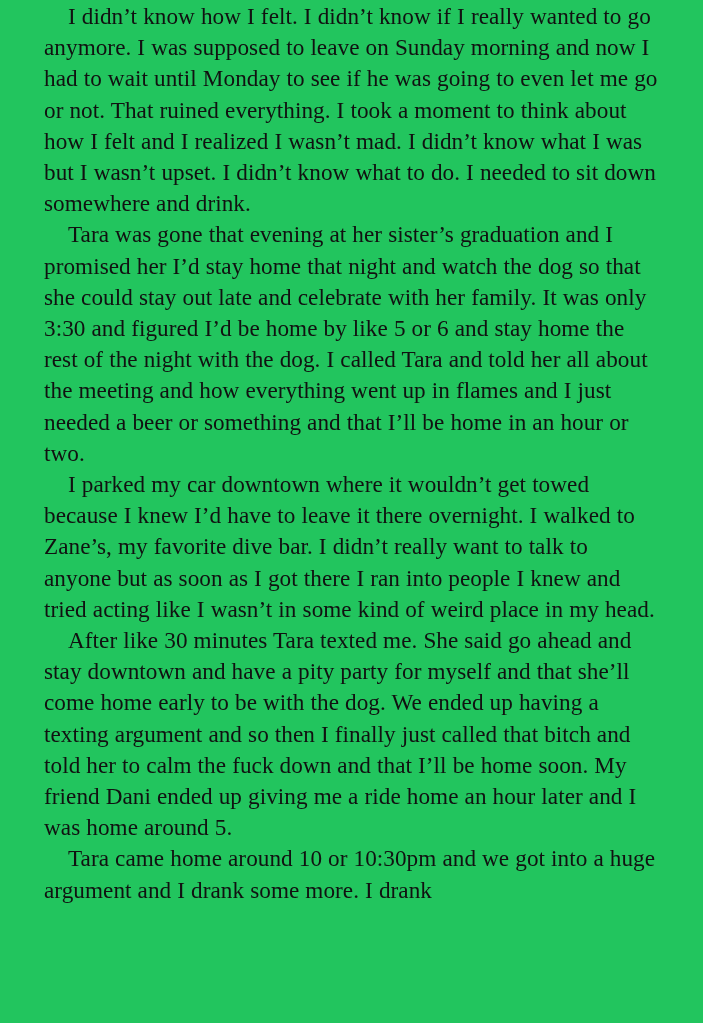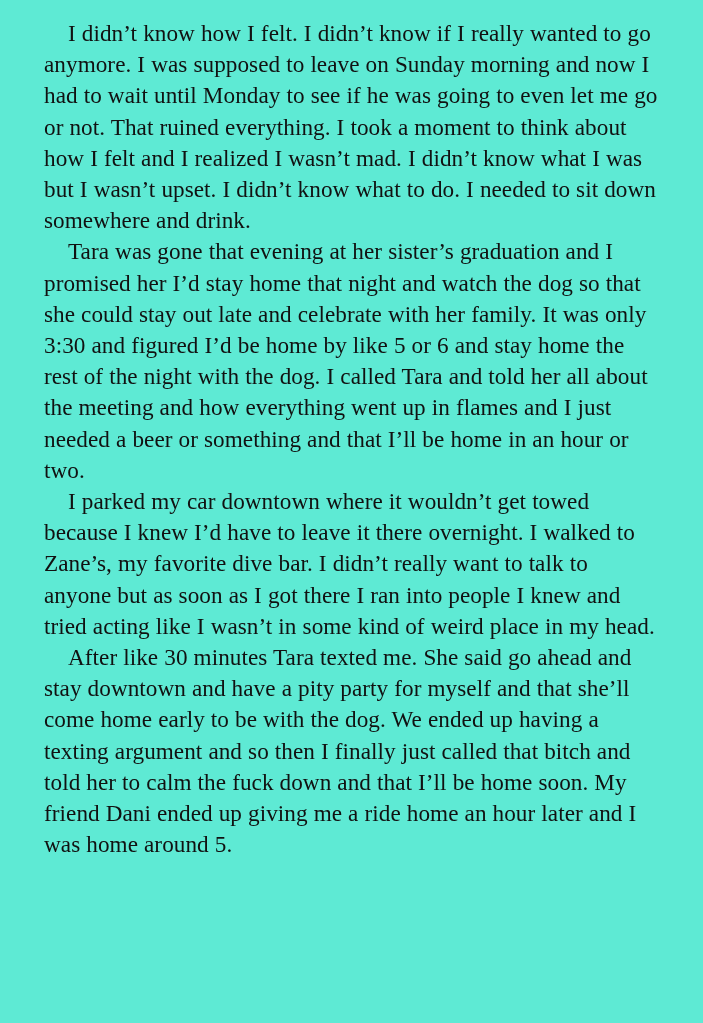--- a/index.html
+++ b/index.html
@@ -11,22 +11,22 @@
     width: 703px;
     height: 1023px;
     overflow: hidden;
     font-family: "Liberation Serif", serif;
     color: #000000;
   }
   .page {
     width: 703px;
     height: 1023px;
     box-sizing: border-box;
-    padding: 17px 44px 0px 44px;
-    background: #5eead4;
+    padding: 0px 44px 0px 44px;
+    background: #22c55e;
   }
   .body-text {
     font-family: "Liberation Serif", serif;
     font-size: 23.2px;
     line-height: 31.2px;
     text-align: left;
     color: #111111;
     letter-spacing: 0.05px;
     word-spacing: 0.2px;
   }
@@ -40,14 +40,15 @@
 </style>
 </head>
 <body>
 
 <div class="page">
   <div class="body-text">
     <p class="para">I didn’t know how I felt. I didn’t know if I really wanted to go anymore. I was supposed to leave on Sunday morning and now I had to wait until Monday to see if he was going to even let me go or not. That ruined everything. I took a moment to think about how I felt and I realized I wasn’t mad. I didn’t know what I was but I wasn’t upset. I didn’t know what to do. I needed to sit down somewhere and drink.</p>
     <p class="para">Tara was gone that evening at her sister’s graduation and I promised her I’d stay home that night and watch the dog so that she could stay out late and celebrate with her family. It was only 3:30 and figured I’d be home by like 5 or 6 and stay home the rest of the night with the dog. I called Tara and told her all about the meeting and how everything went up in flames and I just needed a beer or something and that I’ll be home in an hour or two.</p>
     <p class="para">I parked my car downtown where it wouldn’t get towed because I knew I’d have to leave it there overnight. I walked to Zane’s, my favorite dive bar. I didn’t really want to talk to anyone but as soon as I got there I ran into people I knew and tried acting like I wasn’t in some kind of weird place in my head.</p>
     <p class="para">After like 30 minutes Tara texted me. She said go ahead and stay downtown and have a pity party for myself and that she’ll come home early to be with the dog. We ended up having a texting argument and so then I finally just called that bitch and told her to calm the fuck down and that I’ll be home soon. My friend Dani ended up giving me a ride home an hour later and I was home around 5.</p>
+    <p class="para">Tara came home around 10 or 10:30pm and we got into a huge argument and I drank some more. I drank</p>
   </div>
 </div>
 
 </body></html>

